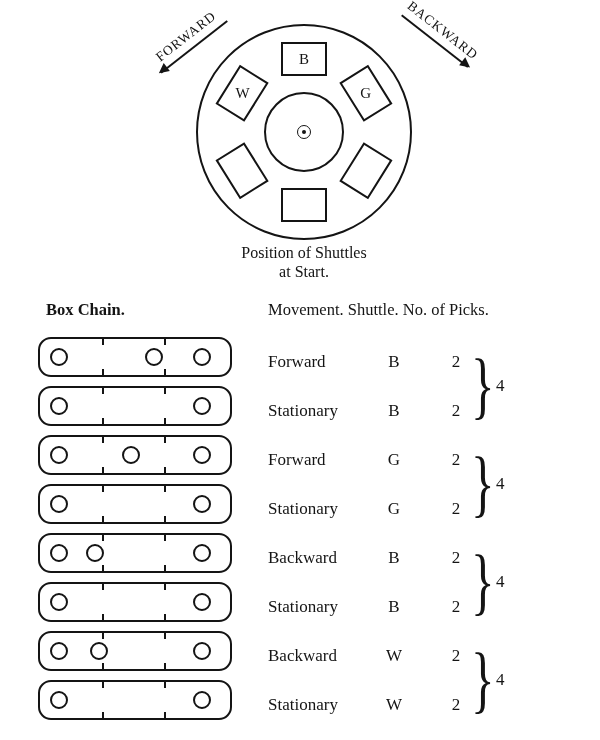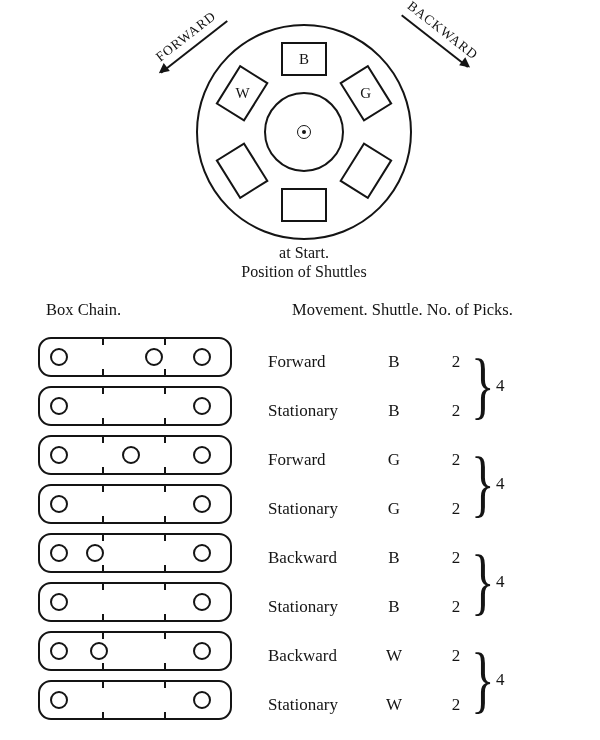--- a/index.html
+++ b/index.html
@@ -33,22 +33,22 @@
     border-top:5.5px solid transparent; border-bottom:5.5px solid transparent; border-right:10px solid #141414; }
   .arrow.head-right::before { content:""; position:absolute; right:-2px; top:-5px; width:0; height:0;
     border-top:5.5px solid transparent; border-bottom:5.5px solid transparent; border-left:10px solid #141414; }
   .fwd { left:146px; top:28px; transform:rotate(-38deg); }
   .bwd { left:398px; top:22px; transform:rotate(38deg); }
 
   .wheel-caption { position:absolute; left:196px; top:243px; width:216px; text-align:center;
     font-size:16px; line-height:19px; }
 
   
-  .chain-title { position:absolute; left:46px; top:300px; font-size:16.5px; }
-  .table-header { position:absolute; left:268px; top:300px; font-size:16.5px;margin-left:24px; }
+  .chain-title { position:absolute; left:46px; top:300px; font-size:16.5px;font-weight:bold; }
+  .table-header { position:absolute; left:268px; top:300px; font-size:16.5px; }
 
   
   .chain { position:absolute; left:38px; top:337px; }
   .lag { position:relative; width:194px; height:40px; box-sizing:border-box; margin-bottom:9px;
     border:2px solid #141414; border-radius:13px; background:#fff; }
   .hole { position:absolute; top:50%; width:18px; height:18px; box-sizing:border-box;
     border:2px solid #141414; border-radius:50%; transform:translate(-50%,-50%); }
   .tick { position:absolute; width:2px; height:6px; background:#141414; transform:translateX(-50%); }
   .tick.top { top:0; }
   .tick.bottom { bottom:0; }
@@ -101,22 +101,22 @@
   <div class="rot fwd">
     <span class="word">FORWARD</span>
     <div class="arrow head-left"></div>
   </div>
   <div class="rot bwd">
     <span class="word">BACKWARD</span>
     <div class="arrow head-right"></div>
   </div>
 
   <div class="wheel-caption">
+    <div>Position of Shuttles</div>
     <div>at Start.</div>
-    <div>Position of Shuttles</div>
   </div>
 
   <div class="chain-title">Box Chain.</div>
   <div class="table-header">Movement. Shuttle. No. of Picks.</div>
 
   <div class="chain">
     <div class="lag">
         <div class="hole" style="left: 10%;"></div>
         <div class="hole" style="left: 60%;"></div>
         <div class="hole" style="left: 85%;"></div>

